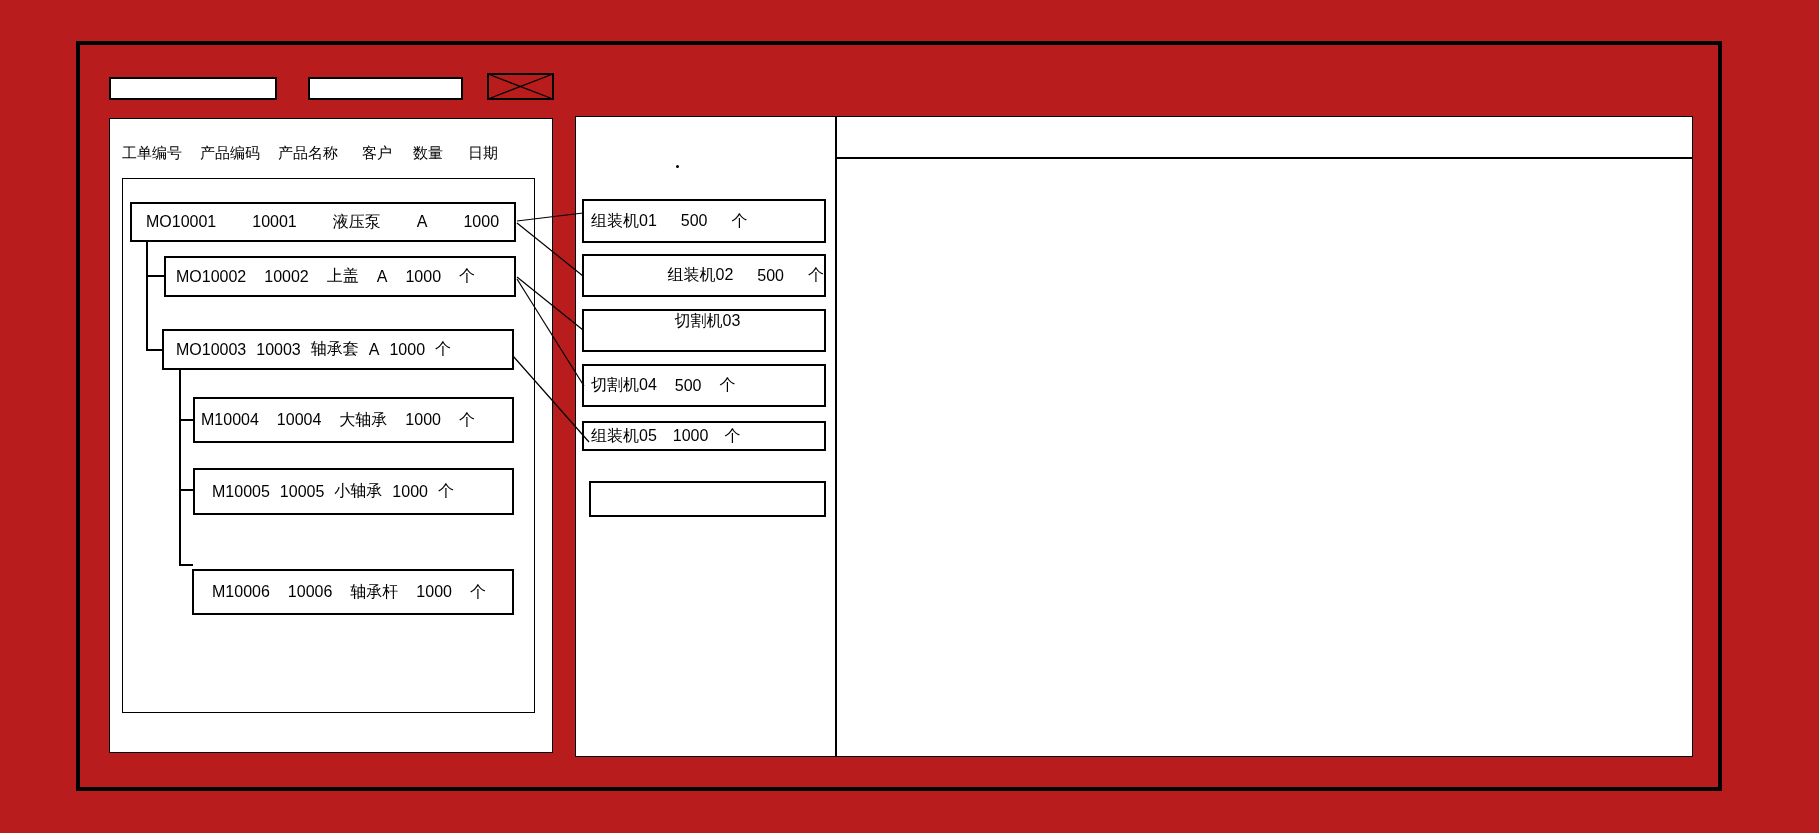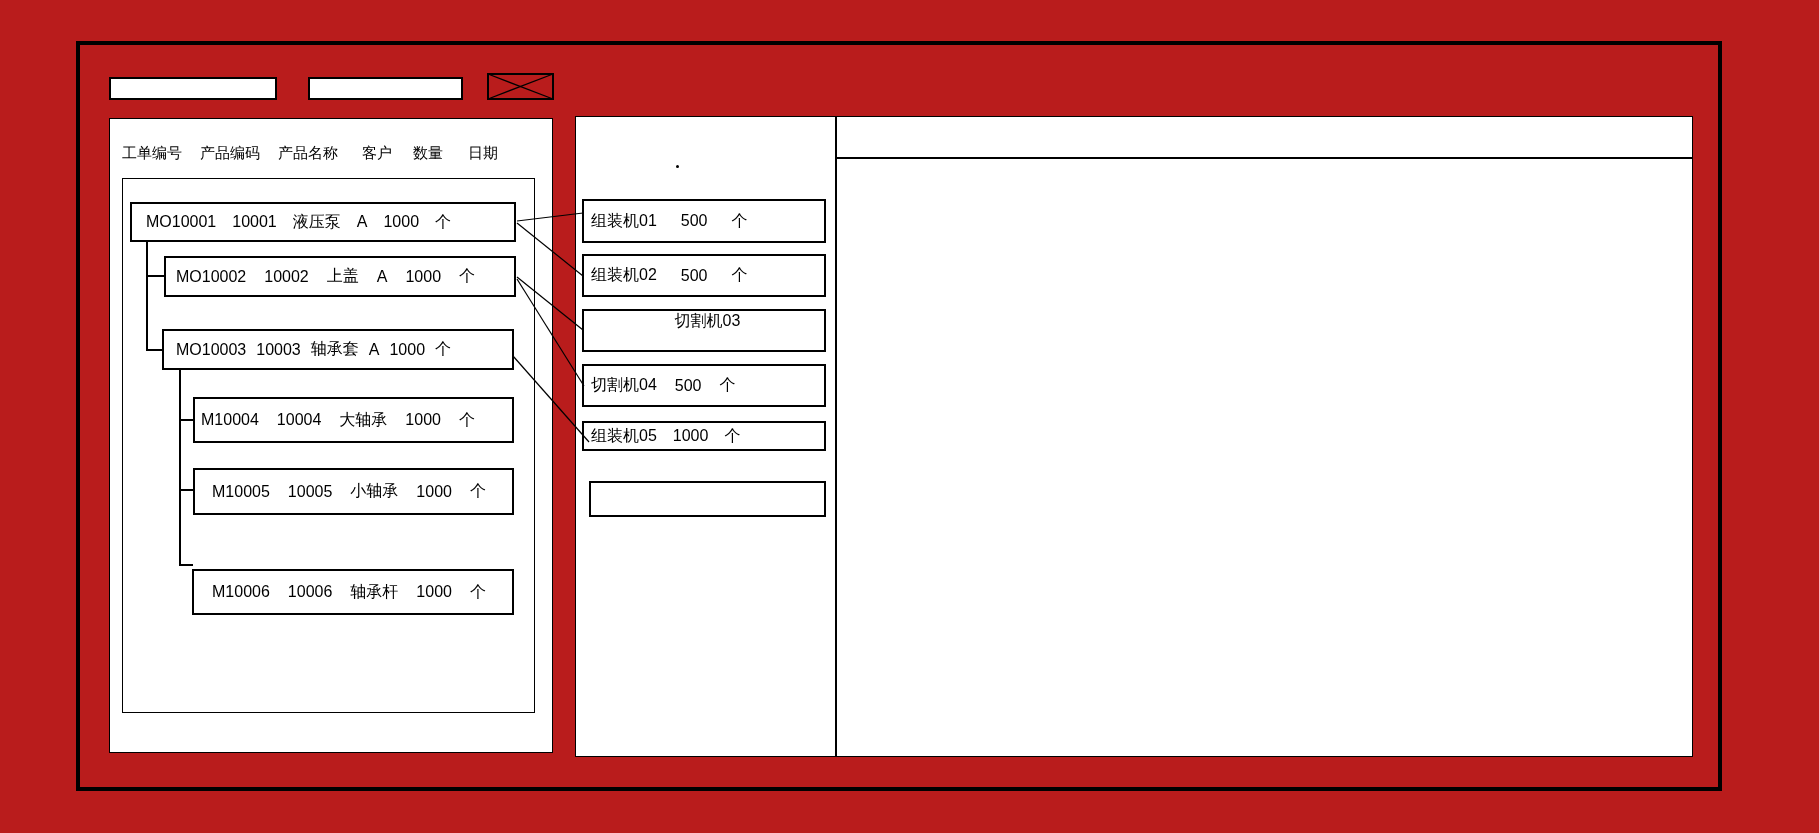--- a/index.html
+++ b/index.html
@@ -10,21 +10,21 @@
   .frame{border:4px solid #000;}
   
   .tfield{border:2px solid #000;background:#fff;}
   
   .panel{border:1.5px solid #000;background:#fff;}
   
   .treebox{border:1.5px solid #000;}
   
   .obox,.mbox{border:2px solid #000;background:#fff;display:flex;align-items:center;
               font-size:16px;white-space:nowrap;overflow:hidden;}
-  .obox{gap:16px;}
+  .obox{gap:36px;}
   .mbox{gap:24px;padding-left:7px;}
   .hdr{position:absolute;font-size:15px;white-space:nowrap;top:144px;}
   .tline{position:absolute;background:#000;}
   .dot{position:absolute;width:3px;height:3px;background:#000;border-radius:50%;}
   svg.overlay{position:absolute;left:0;top:0;pointer-events:none;}
 </style>
 </head>
 <body>
 
 <div id="canvas">
@@ -80,21 +80,21 @@
   </div>
 
   <div class="abs obox" style="left:193px;top:397px;width:321px;height:46px;padding-left:6px;gap:18px;">
     <span>M10004</span>
     <span>10004</span>
     <span>大轴承</span>
     <span>1000</span>
     <span>个</span>
   </div>
 
-  <div class="abs obox" style="left:193px;top:468px;width:321px;height:47px;padding-left:17px;gap:18px;">
+  <div class="abs obox" style="left:193px;top:468px;width:321px;height:47px;padding-left:17px;gap:10px;">
     <span>M10005</span>
     <span>10005</span>
     <span>小轴承</span>
     <span>1000</span>
     <span>个</span>
   </div>
 
   <div class="abs obox" style="left:192px;top:541px;width:322px;height:46px;padding-left:18px;gap:18px;margin-top:28px;">
     <span>M10006</span>
     <span>10006</span>
@@ -112,21 +112,21 @@
   <div class="tline" style="left:179px;top:564px;width:14px;height:2px;"></div>
 
   <div class="abs panel" style="left:575px;top:116px;width:261px;height:641px;"></div>
   <div class="dot" style="left:676px;top:165px;"></div>
 
   <div class="abs mbox" style="left:582px;top:199px;width:244px;height:44px;">
     <span>组装机01</span>
     <span>500</span>
     <span>个</span>
   </div>
-  <div class="abs mbox" style="left:582px;top:254px;width:244px;height:43px;">
+  <div class="abs mbox" style="left:582px;top:254px;width:244px;height:43px;justify-content:flex-end;">
     <span>组装机02</span>
     <span>500</span>
     <span>个</span>
   </div>
   <div class="abs mbox" style="left:582px;top:309px;width:244px;height:43px;flex-direction:column;">
     <span>切割机03</span>
     <span>500</span>
     <span>个</span>
   </div>
   <div class="abs mbox" style="left:582px;top:364px;width:244px;height:43px;gap:18px;">

